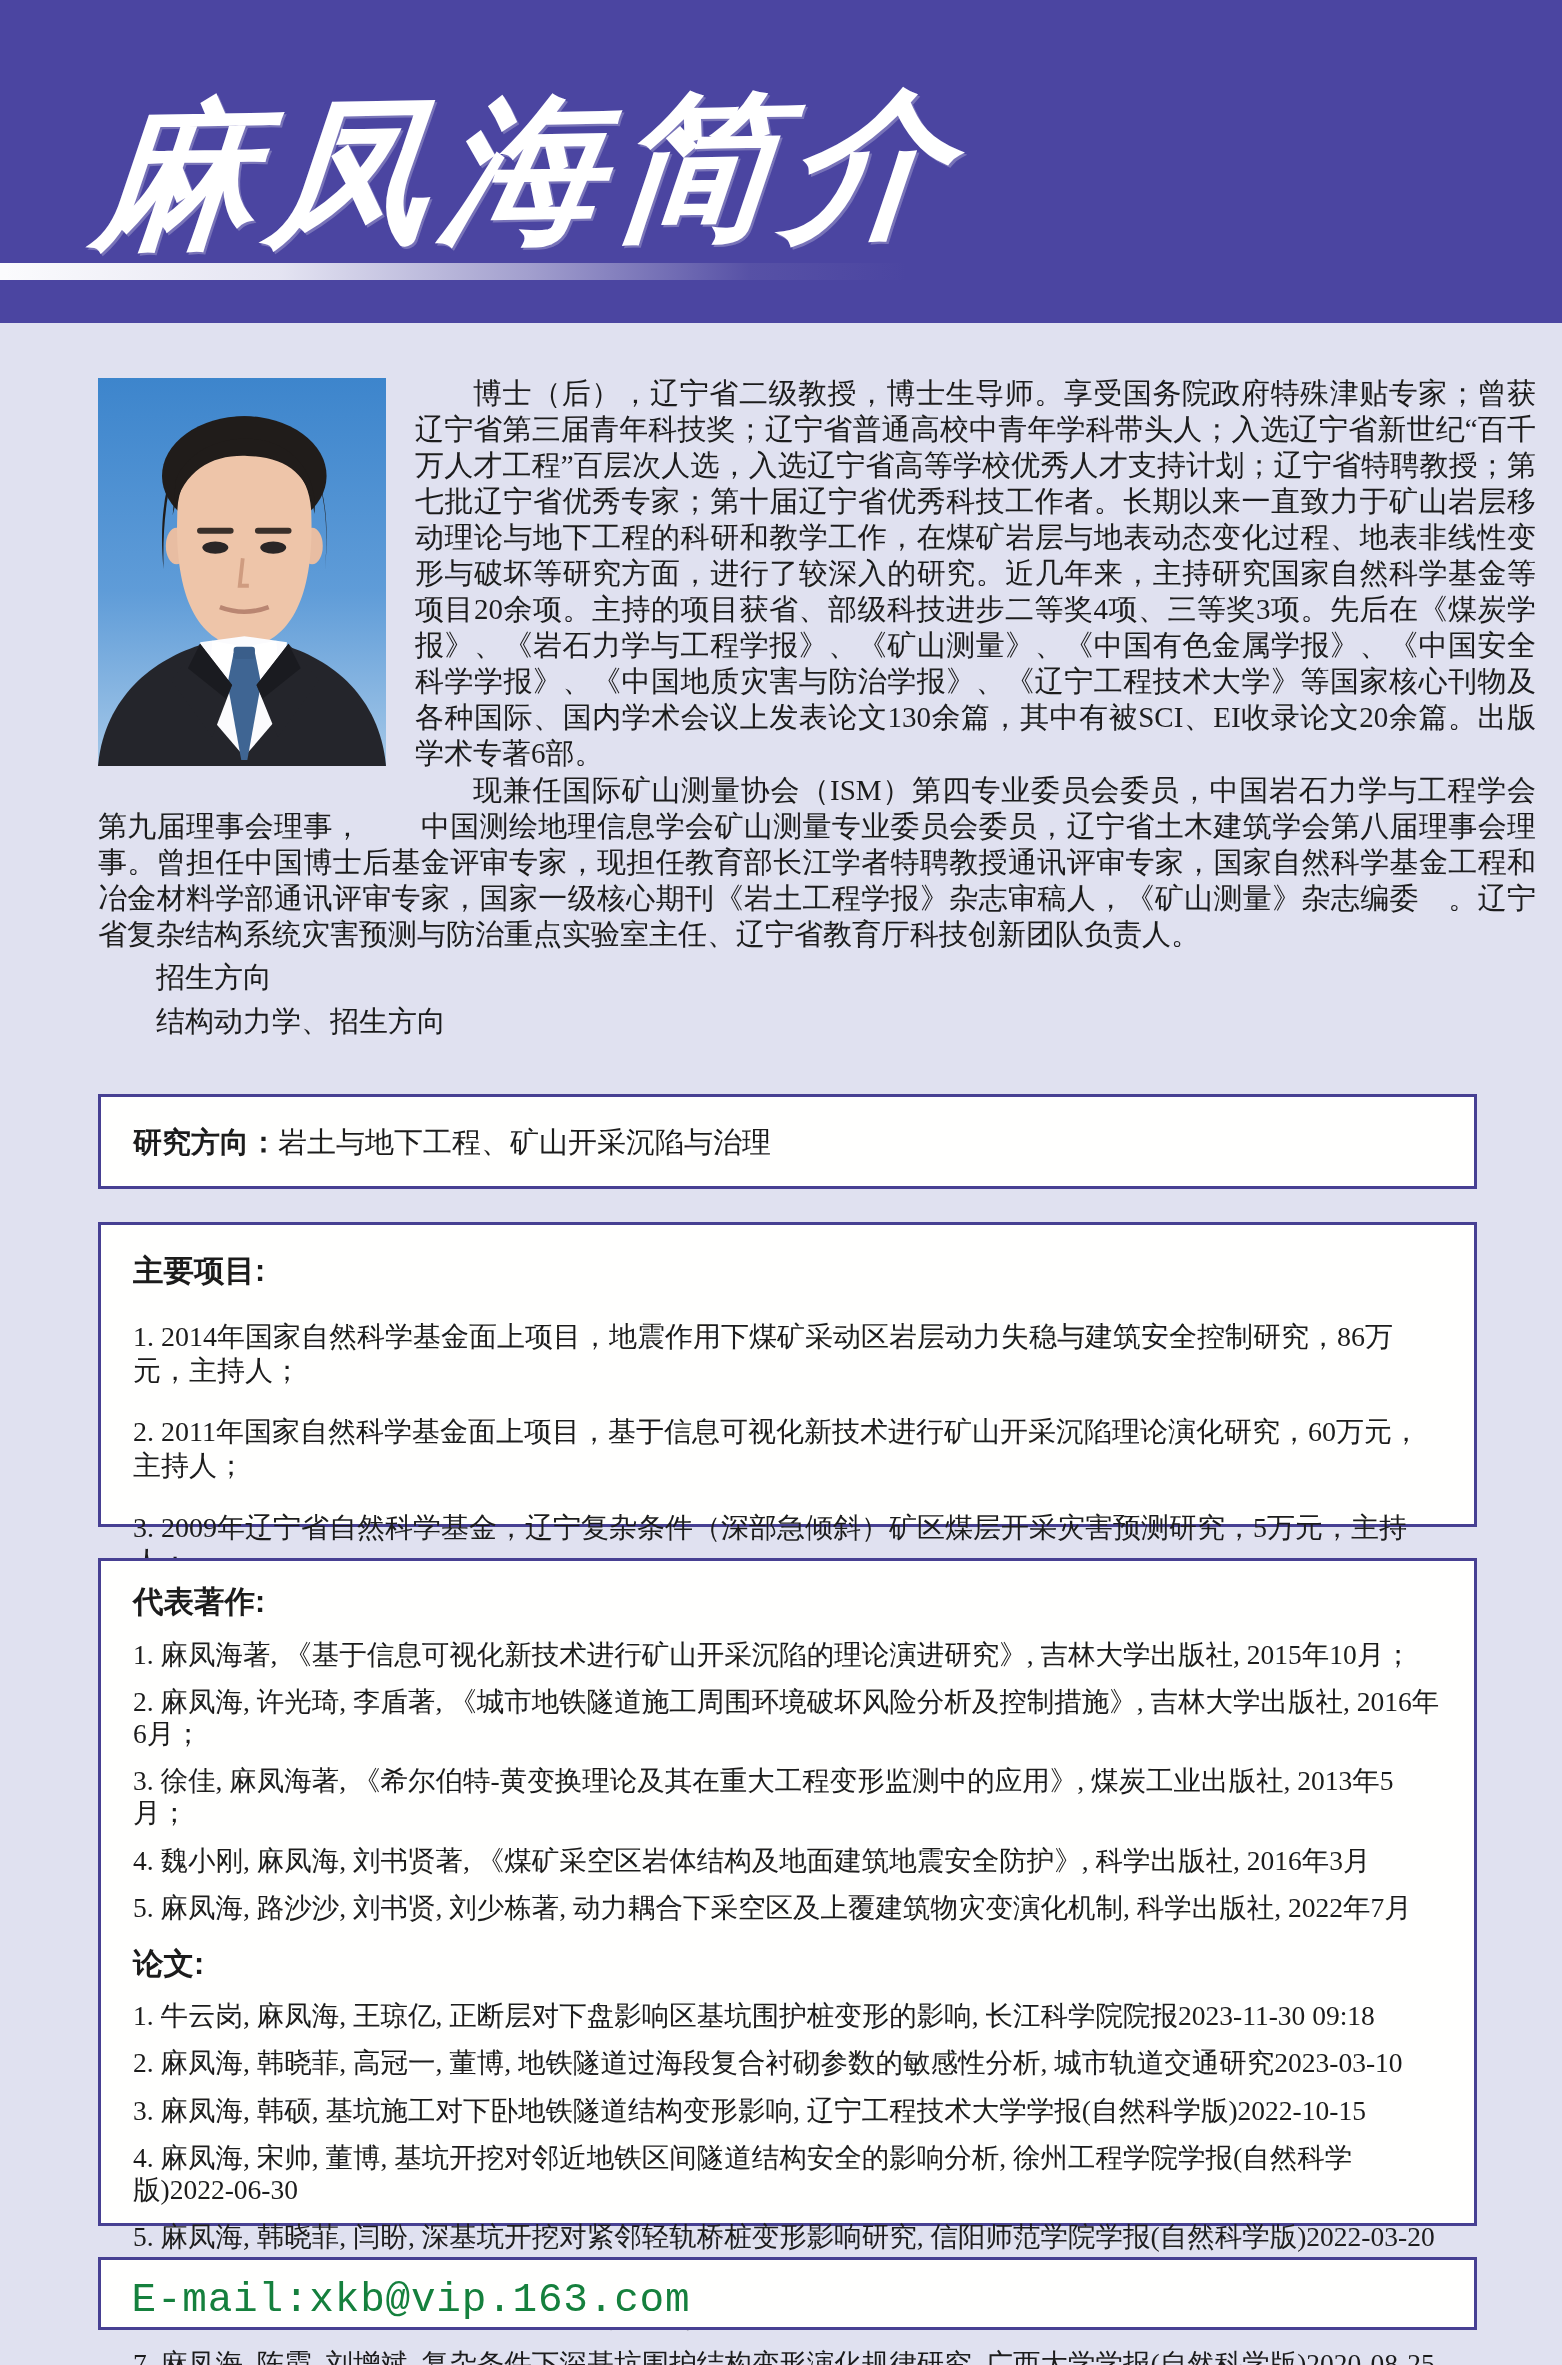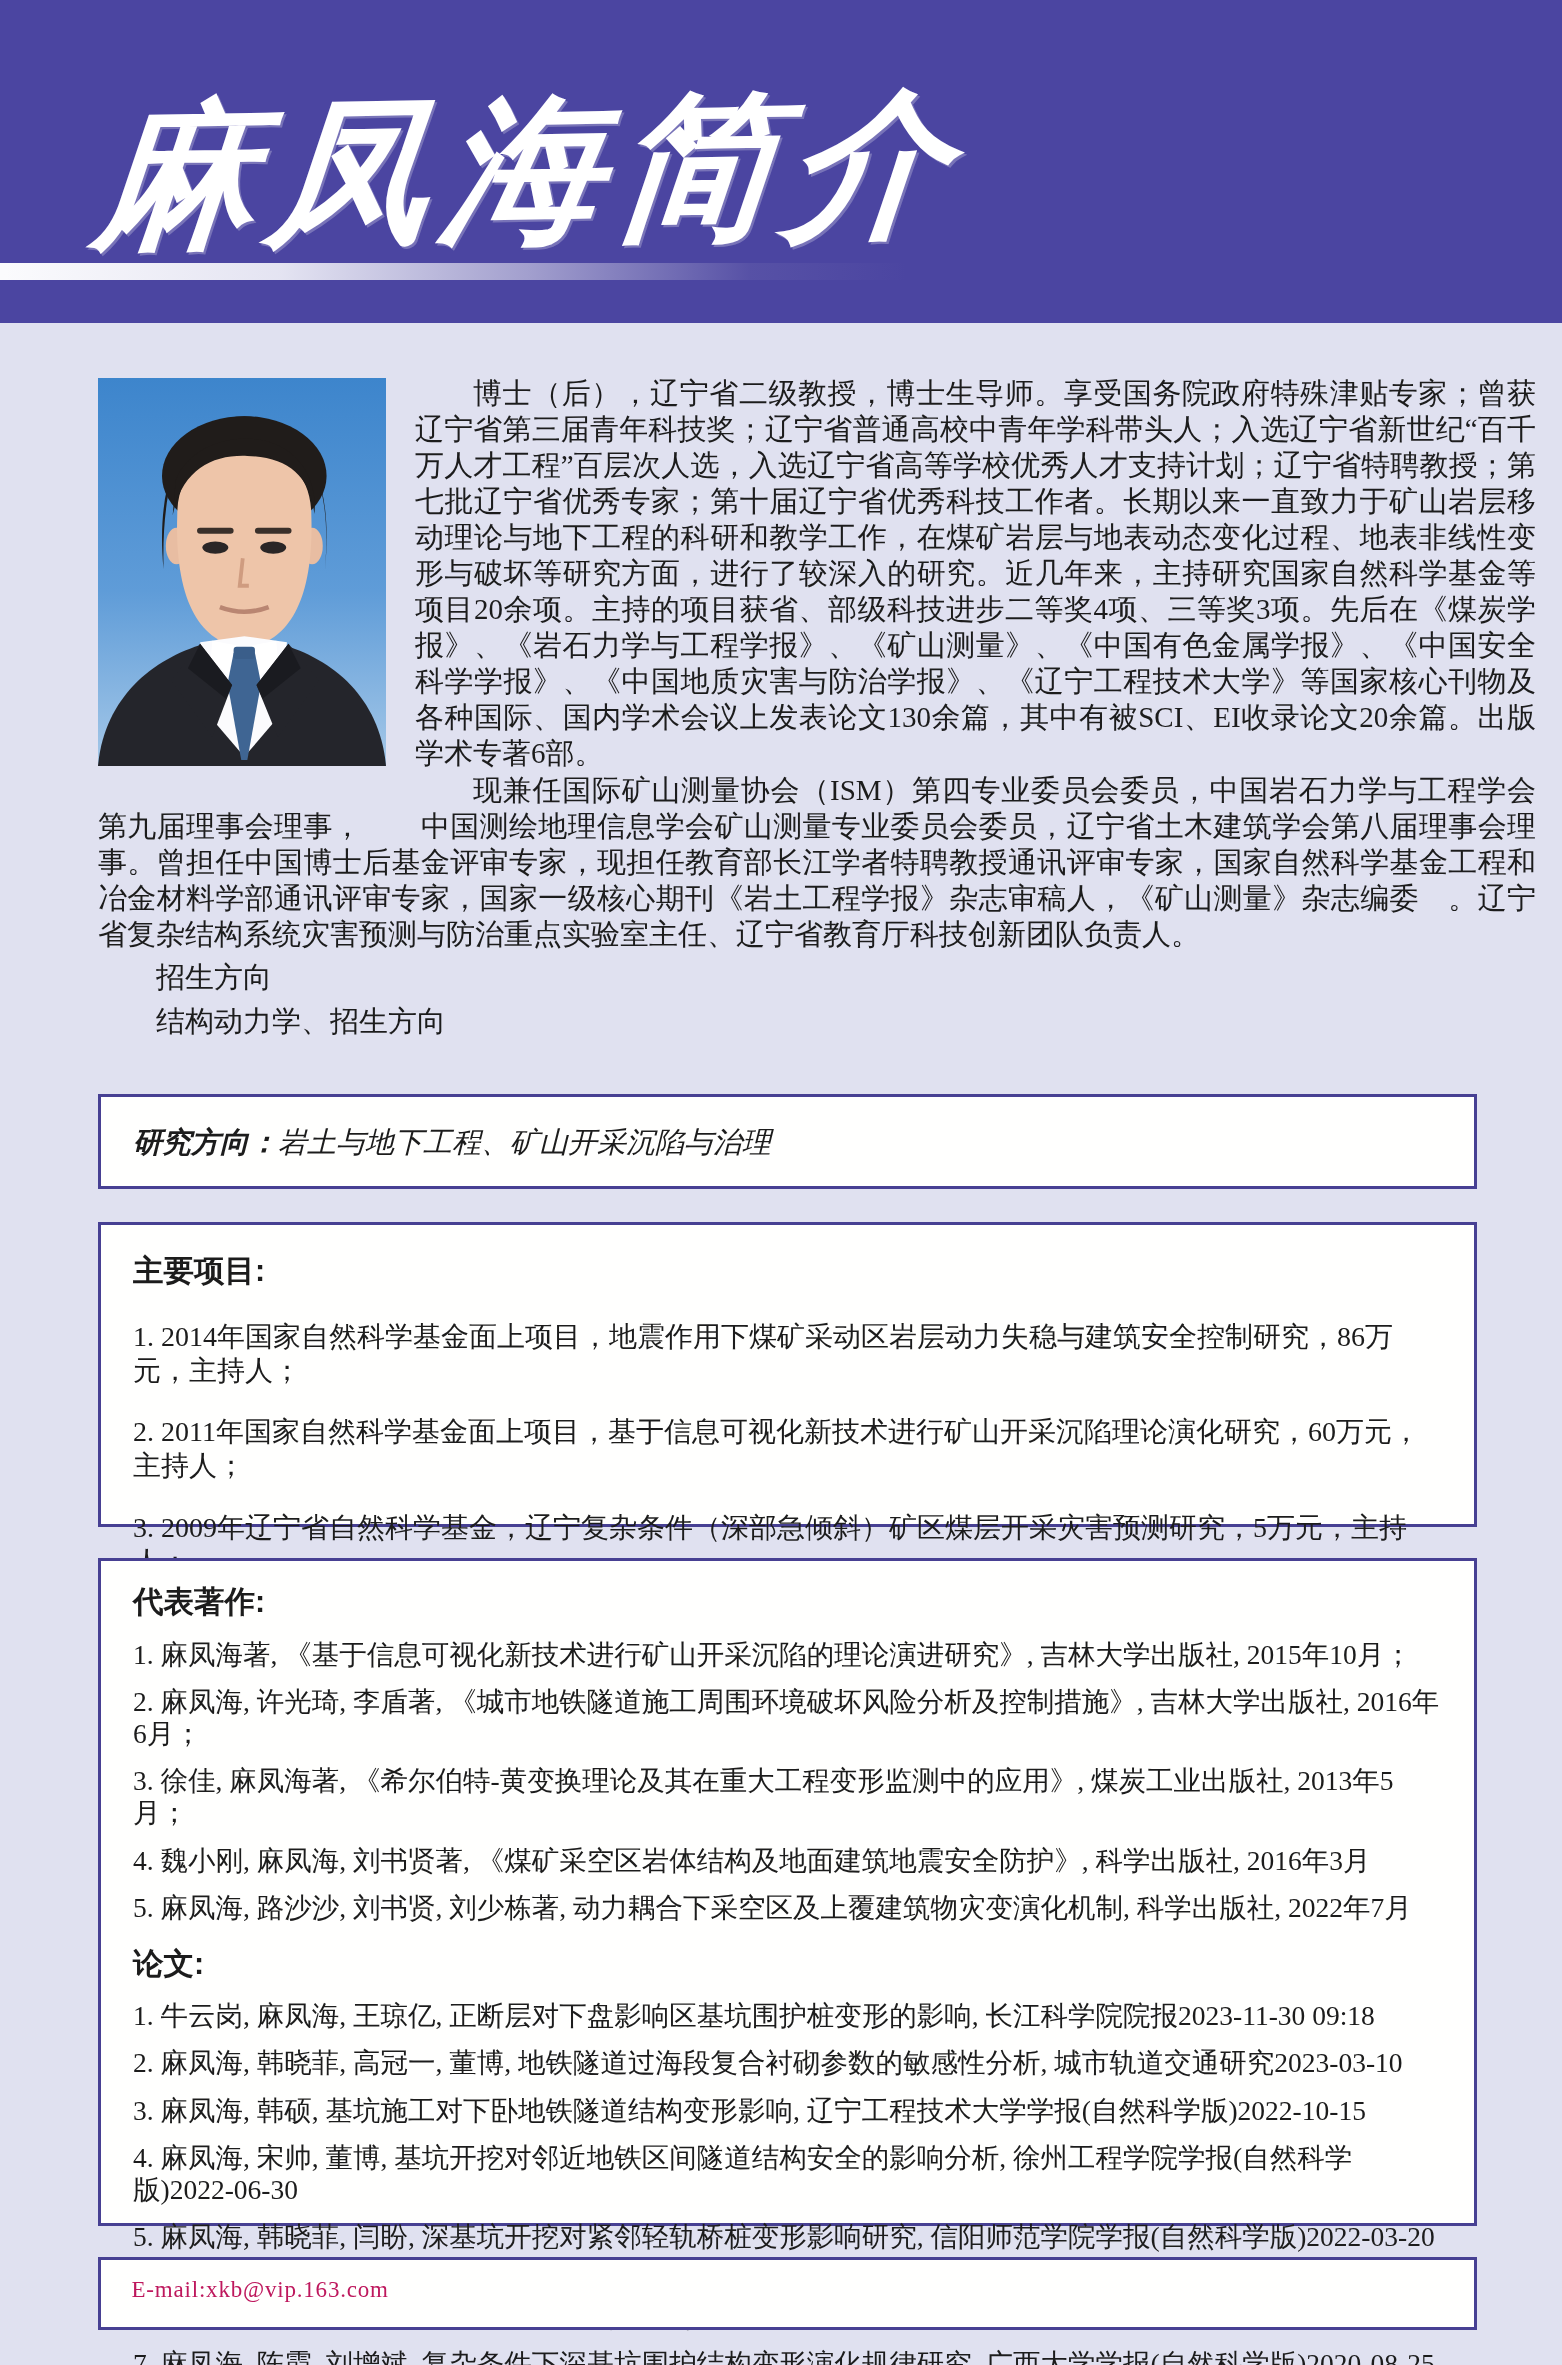--- a/index.html
+++ b/index.html
@@ -54,41 +54,41 @@
   .bio.p1{ text-indent:2em; }
   .bio.p2{ text-indent:2em; margin-top:1px; }
   .enroll{ font-size:29px;line-height:40px;text-indent:2em;margin:4.6px 0 0 0; }
   
   .box{
     position:absolute;left:98px;width:1379px;
     background:#fffffe;
     border:3.8px solid #474093;
     box-sizing:border-box;
   }
-  .box-research{ top:1094px;height:95px;font-style:italic; }
+  .box-research{ top:1094px;height:95px; }
   .box-research .line{
     margin:26px 0 0 32px;font-size:29px;
   }
   .box-label{ font-weight:bold;font-family:"Liberation Sans", sans-serif; }
   .box-projects{ top:1222px;height:305px;padding:20px 32px; }
   .box-works{ top:1558px;height:668px;padding:15.3px 32px; }
   .box-title{
     font-weight:bold;font-family:"Liberation Sans", sans-serif;
     font-size:30.5px;margin:6.1px 0 1.5px 0;
   }
   ul.plain{ list-style:none;margin:0;padding:0; }
   .box-projects li{ font-size:28px;line-height:34px;margin-top:27.5px; }
   .box-works li{ font-size:27.5px;line-height:32px;margin-top:15.3px; }
   .box-works .papers-title{ margin-top:20px; }
   
   .box-email{ top:2257px;height:73px; }
   .box-email .email{
     margin:17px 0 0 30.5px;
-    font-family:Liberation Serif, serif;
-    font-size:23px;letter-spacing:0.8px;color:#be185d;
+    font-family:Liberation Mono, monospace;
+    font-size:41px;letter-spacing:0.8px;color:#15803d;
   }
 </style>
 </head>
 <body>
 
 <div class="banner">
   <div class="banner-title">麻凤海简介</div>
   <div class="banner-stripe"></div>
 </div>
 

